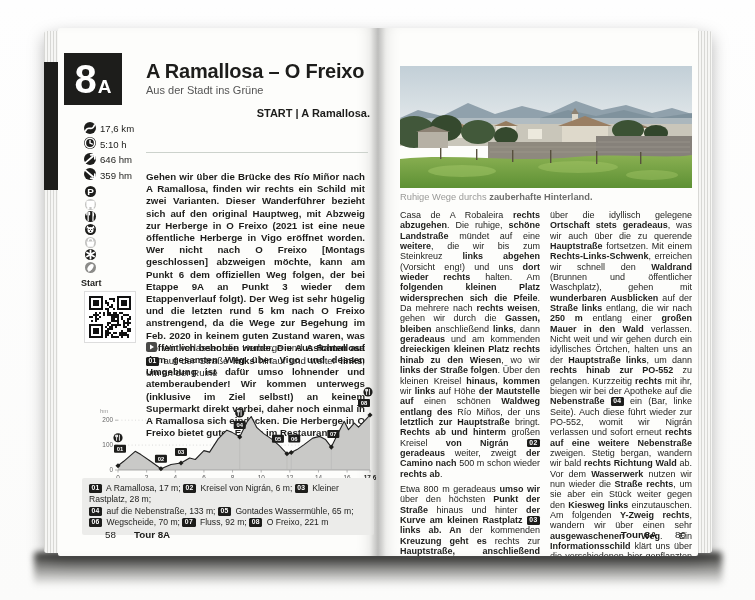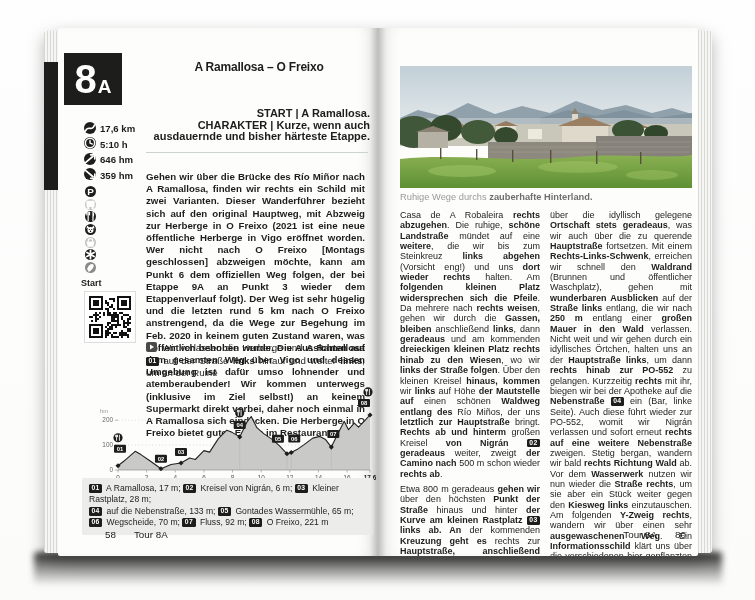--- a/index.html
+++ b/index.html
@@ -17,47 +17,47 @@
   .page.left{left:14px;border-radius:2px 0 0 2px;box-shadow:inset -16px 0 20px -16px rgba(0,0,0,.30);}
   .page.right{left:334px;border-radius:0 2px 2px 0;box-shadow:inset 16px 0 20px -16px rgba(0,0,0,.30);}
   .spine{position:absolute;left:326px;top:0;width:16px;height:528px;
     background:linear-gradient(90deg,rgba(0,0,0,0) 0%,rgba(0,0,0,.12) 50%,rgba(0,0,0,0) 100%);pointer-events:none;}
 
   
   .tour-badge{position:absolute;left:6px;top:25px;width:58px;height:52px;background:#1d1d1b;color:#fff;
     display:flex;align-items:center;justify-content:center;}
   .tour-badge .num{font-size:40px;font-weight:700;line-height:1;}
   .tour-badge .let{font-size:19px;font-weight:700;line-height:1;margin:14px 0 0 1px;}
-  .page-title{position:absolute;left:88px;top:32px;width:226px;font-size:12px;font-weight:700;color:#1d1d1b;letter-spacing:-.2px;text-align:center;}
+  .page-title{position:absolute;left:88px;top:32px;width:226px;font-size:20px;font-weight:700;color:#1d1d1b;letter-spacing:-.2px;}
   .page-subtitle{position:absolute;left:88px;top:56px;width:226px;font-size:11px;color:#555;}
   .info-block{position:absolute;left:88px;top:80px;width:224px;font-size:11px;line-height:11.6px;font-weight:700;color:#1d1d1b;text-align:right;}
   .info-rule{position:absolute;left:88px;top:124px;width:222px;height:1px;background:#ccd2cc;}
 
   .stats{position:absolute;left:26px;top:93px;width:60px;}
   .stat-row{display:flex;align-items:center;gap:4px;height:15.5px;}
-  .stat-row .val{font-size:9.6px;font-weight:700;color:#1d1d1b;white-space:nowrap;}
+  .stat-row .val{font-size:9.6px;font-weight:400;color:#1d1d1b;white-space:nowrap;}
   .amenities{position:absolute;left:27px;top:155px;}
   .amenity{display:block;height:12.7px;}
   .qr-label{position:absolute;left:23px;top:250px;font-size:9px;font-weight:700;color:#1d1d1b;}
   .qr-box{position:absolute;left:26px;top:263px;width:50px;height:50px;background:#fff;border:1px solid #ddd;
     display:flex;align-items:center;justify-content:center;}
 
   .intro{position:absolute;left:88px;top:143px;width:219px;font-size:9.7px;line-height:12.2px;font-weight:700;
     color:#1d1d1b;text-align:justify;}
   .route-para{position:absolute;left:88px;top:314px;width:219px;font-size:9.7px;line-height:12.2px;color:#1d1d1b;text-align:justify;}
   .route-marker{display:inline-block;vertical-align:-1px;margin-right:5px;}
 
   .chart-wrap{position:absolute;left:36px;top:356px;width:288px;height:102px;}
   .legend{position:absolute;left:24px;top:450px;width:278px;background:#ececea;border-radius:2px;
     padding:5px 7px 6px;font-size:8.6px;line-height:11.4px;color:#1d1d1b;}
   .legend .wpb{margin-right:2px;}
   .footer{position:absolute;top:501px;font-size:9.8px;color:#1d1d1b;display:flex;gap:18px;align-items:baseline;}
   .footer.left-f{left:30px;padding-left:17px;}
   .footer.right-f{right:12px;}
-  .footer .tour{font-weight:400;}
+  .footer .tour{font-weight:700;}
 
   
   .wpb{display:inline-block;background:#1d1d1b;color:#fff;font-size:6.8px;font-weight:700;
     padding:1px 2.5px;border-radius:1.5px;vertical-align:1px;letter-spacing:.3px;line-height:1;}
 
   
   .photo{position:absolute;left:22px;top:38px;width:292px;height:122px;overflow:hidden;}
   .photo svg{display:block;}
   .caption{position:absolute;left:22px;top:164px;width:292px;font-size:9.3px;color:#9a9a98;}
   .caption b{color:#6e6e6c;margin-top:32px;}
@@ -75,23 +75,23 @@
     <div class="edge left-edge"></div>
     <div class="edge right-edge"></div>
     <div class="edge-tab"></div>
 
     <div class="page left">
       <div class="tour-badge">
         <span class="num">8</span>
         <span class="let">A</span>
       </div>
       <div class="page-title">A Ramallosa – O Freixo</div>
+      <div class="page-subtitle">Aus der Stadt ins Grüne</div>
       <div class="info-block">
         <div>START | A Ramallosa.</div>
-        <div>CHARAKTER | Kurze, wenn auch ausdauernde und bisher härteste Etappe.</div>
       </div>
       <div class="info-rule"></div>
 
       <div class="stats" id="stats-list">
           <div class="stat-row">
             <span><svg width="12" height="12" viewBox="-4 -4 8 8">
                 <circle r="4" fill="#1d1d1b"></circle>
                 <path d="M-3,2 C-1.2,-2.4 1.2,3 3,-2" stroke="#fff" stroke-width="1.1" fill="none" stroke-linecap="round"></path>
               </svg></span>
             <span class="val">17,6 km</span>
@@ -482,21 +482,21 @@
             <rect x="112" y="84" width="1.4" height="12"></rect>
               <rect x="150" y="84" width="1.4" height="13"></rect>
             <rect x="196" y="85" width="1.4" height="13"></rect>
               <rect x="240" y="86" width="1.4" height="12"></rect>
           </g>
         </svg>
       </div>
       <div class="caption">Ruhige Wege durchs <b>zauberhafte Hinterland.</b></div>
       <div class="col col1" id="col1">
           <p>Casa de A Robaleira <b>rechts abzugehen</b>. Die ruhige, <b>schöne Landstraße</b> mündet auf eine <b>weitere</b>, die wir bis zum Steinkreuz <b>links abgehen</b> (Vorsicht eng!) und uns <b>dort wieder rechts</b> halten. Am <b>folgenden kleinen Platz widersprechen sich die Pfeile</b>. Da mehrere nach <b>rechts weisen</b>, gehen wir durch die <b>Gassen, bleiben</b> anschließend <b>links</b>, dann <b>geradeaus</b> und am kommenden <b>dreieckigen kleinen Platz rechts hinab zu den Wiesen</b>, wo wir <b>links der Straße folgen</b>. Über den kleinen Kreisel <b>hinaus, kommen</b> wir <b>links</b> auf Höhe <b>der Mautstelle auf</b> einen schönen <b>Waldweg entlang des</b> Río Miños, der uns <b>letztlich zur Hauptstraße</b> bringt. <b>Rechts ab und hinterm</b> großen Kreisel <b>von Nigrán</b> <span class="wpb">02</span> <b>geradeaus</b> weiter, zweigt <b>der Camino nach</b> 500 m schon wieder <b>rechts ab</b>.</p>
-          <p>Etwa 800 m geradeaus <b>gehen wir</b> über den höchsten <b>Punkt der Straße</b> hinaus und hinter <b>der Kurve am kleinen Rastplatz</b> <span class="wpb">03</span> <b>links ab. An</b> der kommenden <b>Kreuzung geht es</b> rechts zur <b>Hauptstraße, anschließend</b> erneut rechts und an der  Nigrán links in den  hinein. Immer auf  vorbei, laufen wir</p>
+          <p>Etwa 800 m geradeaus <b>umso wir</b> über den höchsten <b>Punkt der Straße</b> hinaus und hinter <b>der Kurve am kleinen Rastplatz</b> <span class="wpb">03</span> <b>links ab. An</b> der kommenden <b>Kreuzung geht es</b> rechts zur <b>Hauptstraße, anschließend</b> erneut rechts und an der  Nigrán links in den  hinein. Immer auf  vorbei, laufen wir</p>
         </div>
       <div class="col col2" id="col2">
           <p>über die idyllisch gelegene <b>Ortschaft stets geradeaus</b>, was wir auch über die zu querende <b>Hauptstraße</b> fortsetzen. Mit einem <b>Rechts-Links-Schwenk</b>, erreichen wir schnell den <b>Waldrand</b> (Brunnen und öffentlicher Waschplatz), gehen mit <b>wunderbaren Ausblicken</b> auf der <b>Straße links</b> entlang, die wir nach <b>250 m</b> entlang einer <b>großen Mauer in den Wald</b> verlassen. Nicht weit und wir gehen durch ein idyllisches Örtchen, halten uns an der <b>Hauptstraße links</b>, um dann <b>rechts hinab zur PO-552</b> zu gelangen. Kurzzeitig <b>rechts</b> mit ihr, biegen wir bei der Apotheke auf die <b>Nebenstraße</b> <span class="wpb">04</span> ein (Bar, linke Seite). Auch diese führt wieder zur PO-552, womit wir Nigrán verlassen und sofort erneut <b>rechts auf eine weitere Nebenstraße</b> zweigen. Stetig bergan, wandern wir bald <b>rechts Richtung Wald</b> ab. Vor dem <b>Wasserwerk</b> nutzen wir nun wieder die <b>Straße rechts</b>, um sie aber ein Stück weiter gegen den <b>Kiesweg links</b> einzutauschen. Am folgenden <b>Y-Zweig rechts</b>, wandern wir über einen sehr <b>ausgewaschenen Weg</b>. Ein <b>Informationsschild</b> klärt uns über die verschiedenen hier gepflanzten europäischen  auf. Vor uns liegt nun ein dichtes Netz aus Wald-</p>
         </div>
       <div class="footer right-f">
         <span class="tour">Tour 8A</span>
         <span>80</span>
       </div>
     </div>
 

